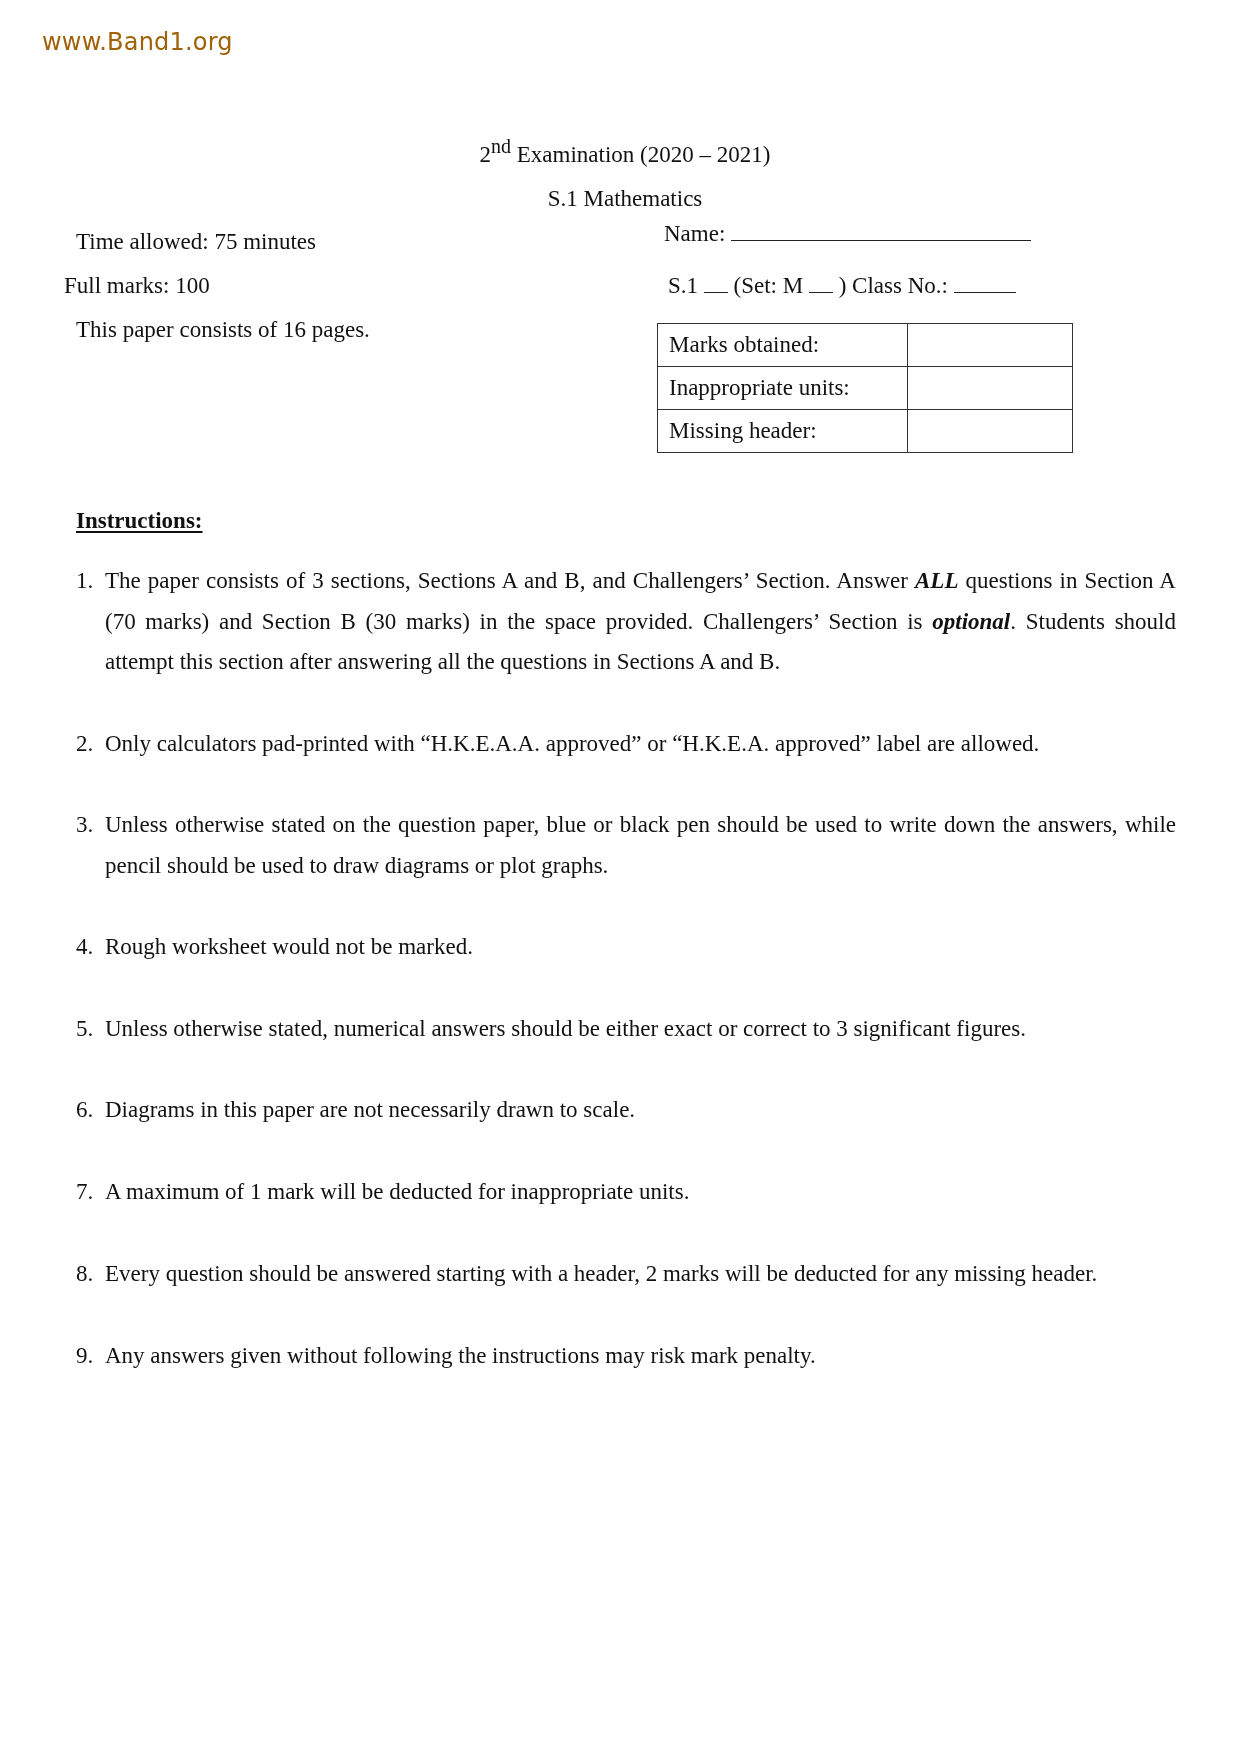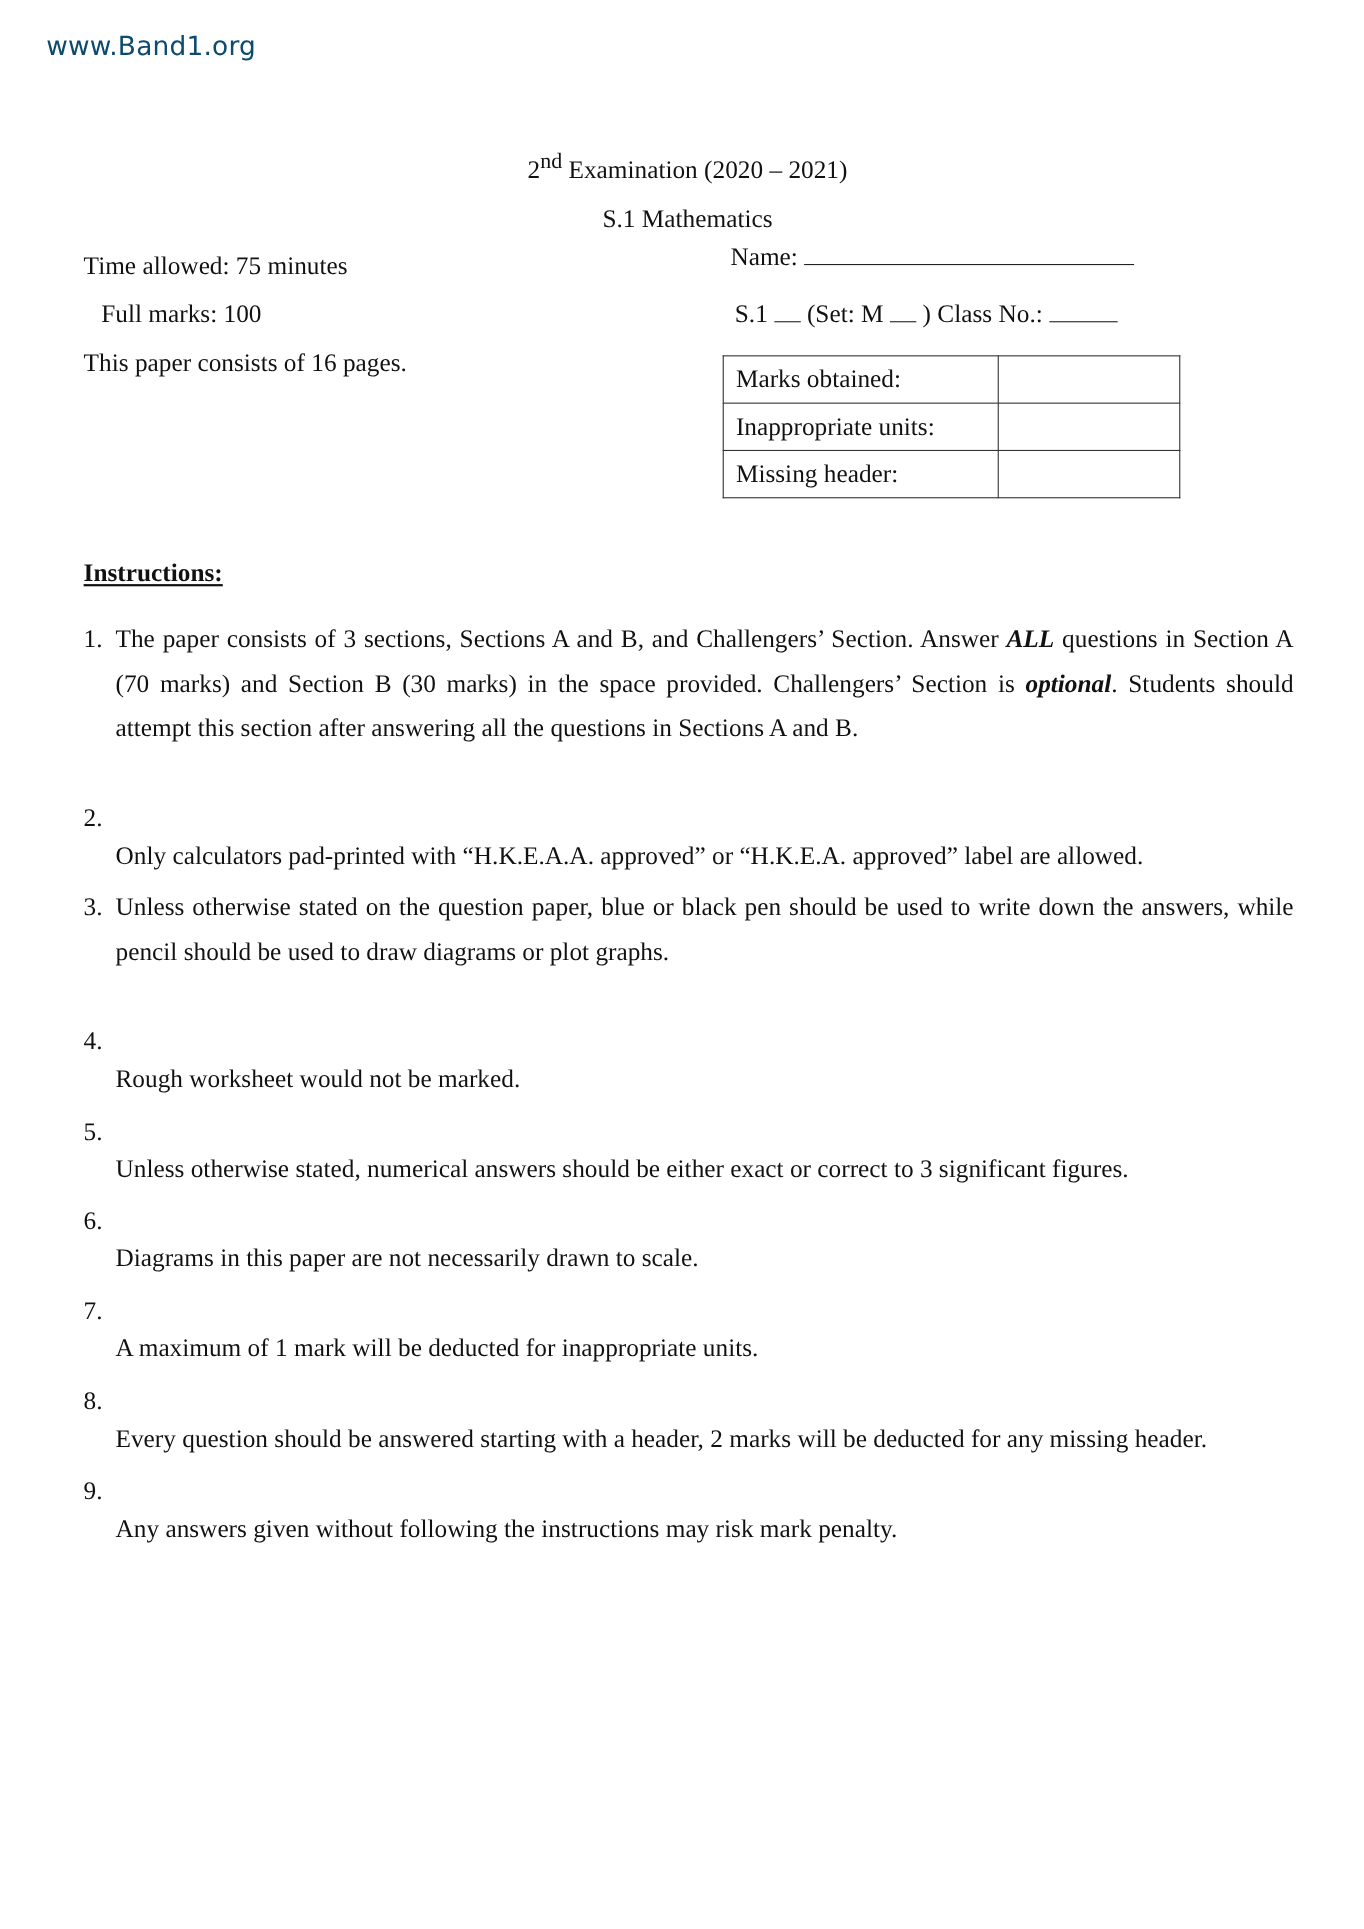--- a/index.html
+++ b/index.html
@@ -14,21 +14,21 @@
       overflow: hidden;
       color: #111111;
       font-family: "Liberation Serif", serif;
     }
     .watermark {
       position: absolute;
       left: 42px;
       top: 28px;
       font-family: "DejaVu Sans", sans-serif;
       font-size: 24px;
-      color: #0c4a6e;
+      color: #a16207;
       letter-spacing: 0.2px;
     }
     .abs { position: absolute; white-space: nowrap; }
     .t22 { font-size: 23px; line-height: 28px; }
 
     .title {
       position: absolute;
       left: 0;
       width: 1250px;
       text-align: center;
@@ -80,33 +80,33 @@
     }
     .instr .num {
       position: absolute;
       left: 0;
       top: 0;
     }
     .instr .body {
       margin-left: 29px;
       text-align: justify;
     }
-    .instr .body.nojust { text-align: left; margin-top: 34px; }
+    .instr .body.nojust { text-align: left; }
     .instr b { font-weight: bold; font-style: italic; }
   </style>
 </head>
 <body>
 
 <div class="watermark">www.Band1.org</div>
 
 <div class="title" style="top:141px;"><span>2</span><sup>nd</sup> <span>Examination (2020 – 2021)</span></div>
 <div class="title" style="top:185px;">S.1 Mathematics</div>
 
 <div class="abs t22" style="left:76px; top:228px;">Time allowed: 75 minutes</div>
-<div class="abs t22" style="left:92px; top:272px;">Full marks: 100</div>
+<div class="abs t22" style="left:64px; top:272px;">Full marks: 100</div>
 <div class="abs t22" style="left:76px; top:316px;">This paper consists of 16 pages.</div>
 
 <div class="abs t22" style="left:664px; top:220px;">
   <span>Name:</span>
   <span class="blank" style="width:300px;"></span>
 </div>
 <div class="abs t22" style="left:668px; top:272px;">
   <span>S.1</span>
   <span class="blank" style="width:24px;"></span>
   <span>(Set: M</span>

